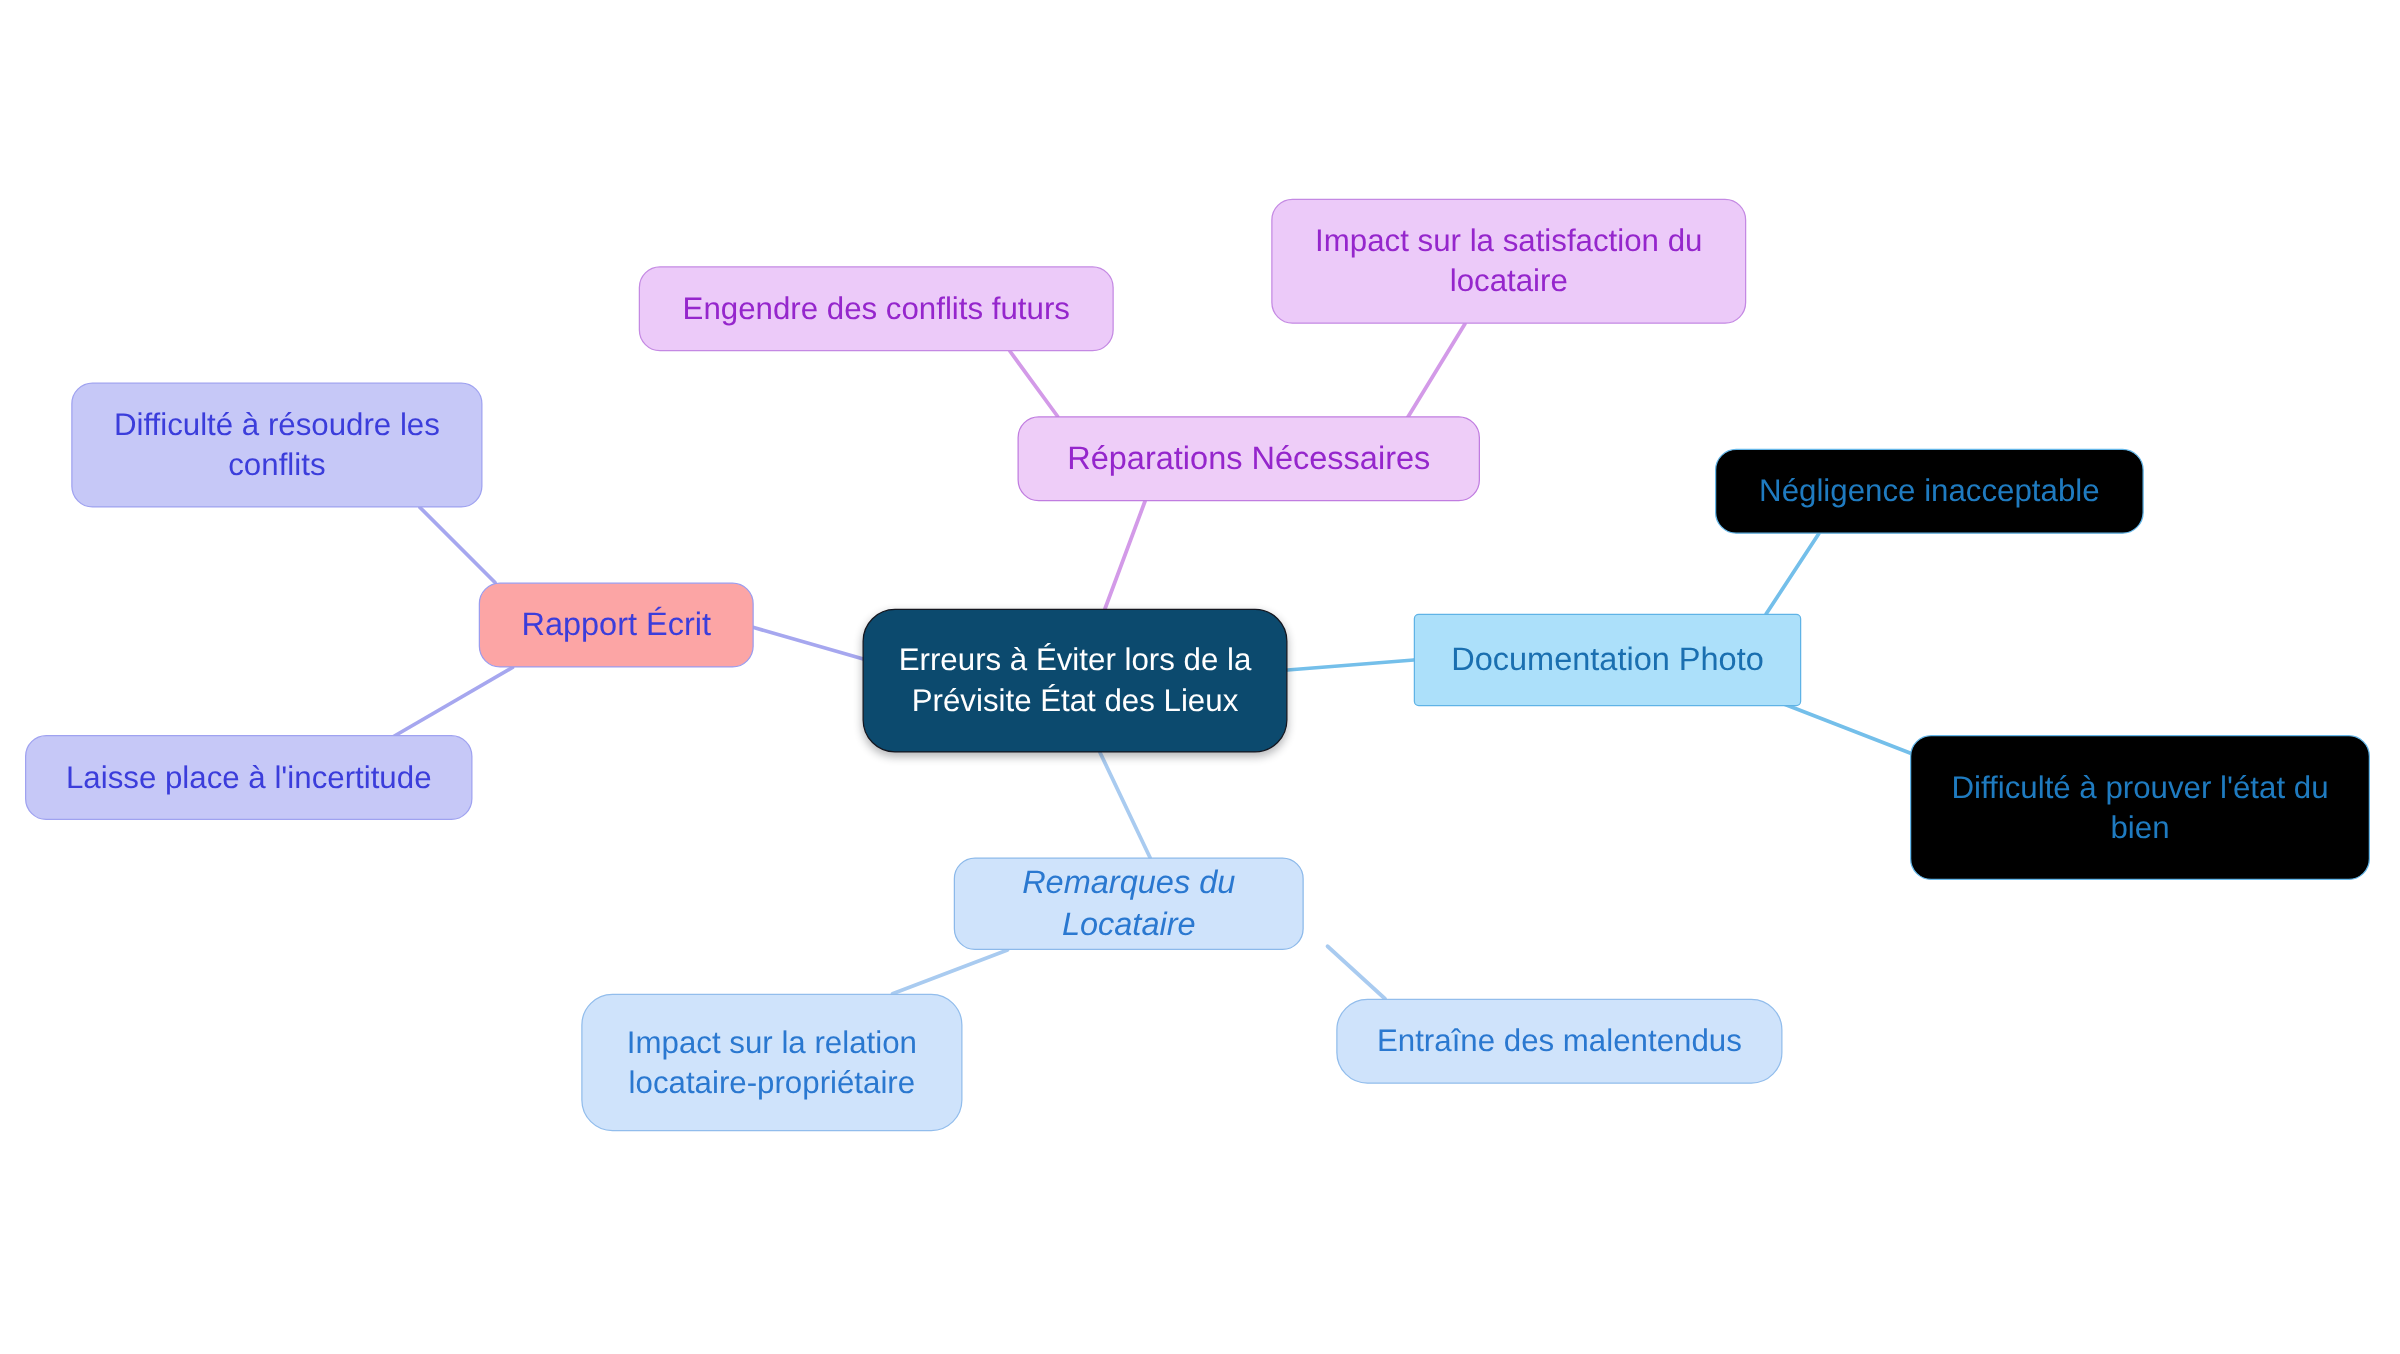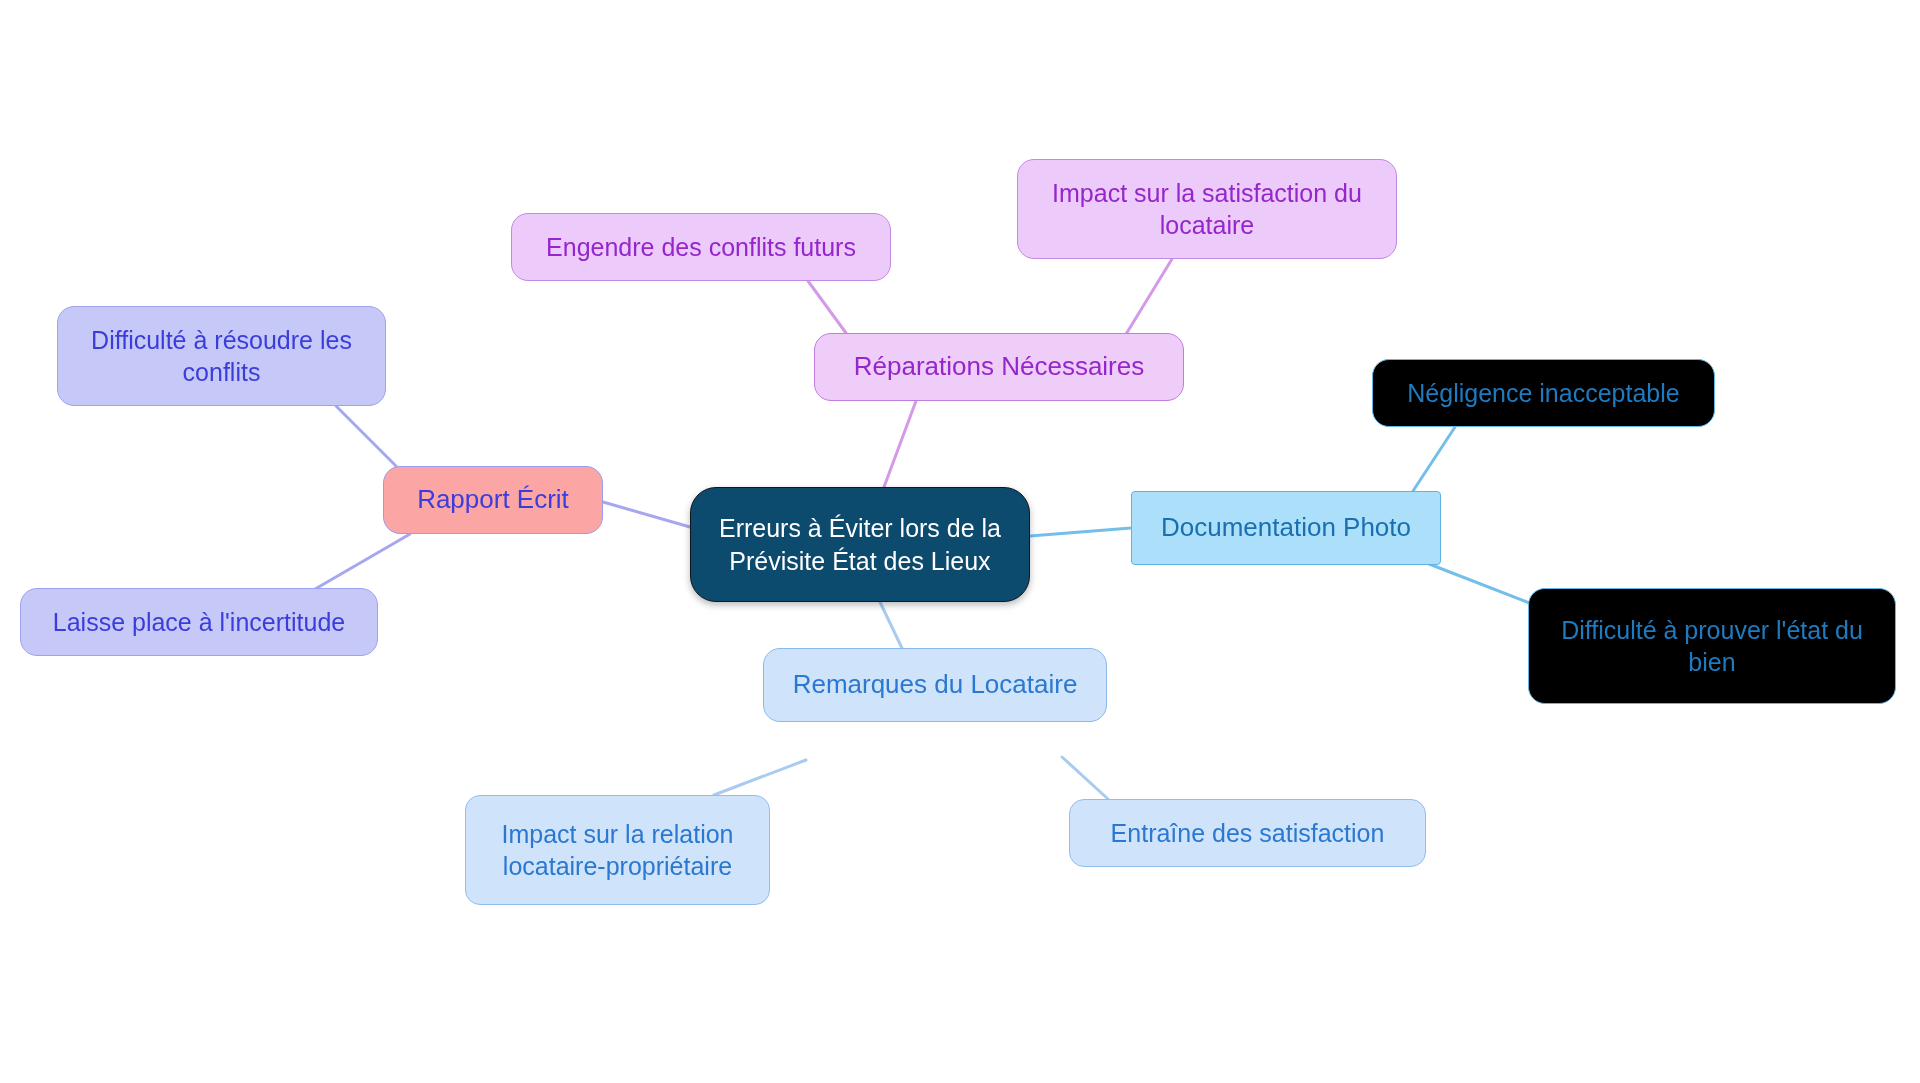--- a/index.html
+++ b/index.html
@@ -76,21 +76,21 @@
     border-color: #8cb9ea;
     color: #2a78d0;
     border-radius: 17px;
     font-size: 26px;
     padding: 0 16px;
   }
   .node-paleblue-leaf {
     background: #cfe3fb;
     border-color: #92bdec;
     color: #2a78d0;
-    border-radius: 15px;
+    border-radius: 25px;
     font-size: 25px;
     padding: 13px 16px;
   }
 
   
   .node-lavender-branch {
     background: #fca5a5;
     border-color: #9b9cee;
     color: #3b3ddb;
     border-radius: 17px;
@@ -146,22 +146,22 @@
       <div class="node node-root" style="left: 690px; top: 487px; width: 340px; height: 115px;">Erreurs à Éviter lors de la
 Prévisite État des Lieux</div>
       <div class="node node-orchid-branch" style="left: 814px; top: 333px; width: 370px; height: 68px;">Réparations Nécessaires</div>
       <div class="node node-orchid-leaf" style="left: 511px; top: 213px; width: 380px; height: 68px;">Engendre des conflits futurs</div>
       <div class="node node-orchid-leaf" style="left: 1017px; top: 159px; width: 380px; height: 100px;">Impact sur la satisfaction du
 locataire</div>
       <div class="node node-blue-branch" style="left: 1131px; top: 491px; width: 310px; height: 74px;">Documentation Photo</div>
       <div class="node node-blue-leaf" style="left: 1372px; top: 359px; width: 343px; height: 68px;">Négligence inacceptable</div>
       <div class="node node-blue-leaf" style="left: 1528px; top: 588px; width: 368px; height: 116px;">Difficulté à prouver l'état du
 bien</div>
-      <div class="node node-paleblue-branch" style="left: 763px; top: 648px; width: 344px; height: 74px;">Remarques du Locataire</div>
+      <div class="node node-paleblue-branch" style="left: 763px; top: 686px; width: 280px; height: 74px; font-style: italic;">Remarques du Locataire</div>
       <div class="node node-paleblue-leaf" style="left: 465px; top: 795px; width: 305px; height: 110px;">Impact sur la relation
 locataire-propriétaire</div>
-      <div class="node node-paleblue-leaf" style="left: 1069px; top: 799px; width: 357px; height: 68px;">Entraîne des satisfaction</div>
+      <div class="node node-paleblue-leaf" style="left: 1069px; top: 799px; width: 357px; height: 68px;">Entraîne des malentendus</div>
       <div class="node node-lavender-branch" style="left: 383px; top: 466px; width: 220px; height: 68px;">Rapport Écrit</div>
       <div class="node node-lavender-leaf" style="left: 57px; top: 306px; width: 329px; height: 100px;">Difficulté à résoudre les
 conflits</div>
       <div class="node node-lavender-leaf" style="left: 20px; top: 588px; width: 358px; height: 68px;">Laisse place à l'incertitude</div>
     </div>
 </div>
 
 </body></html>

